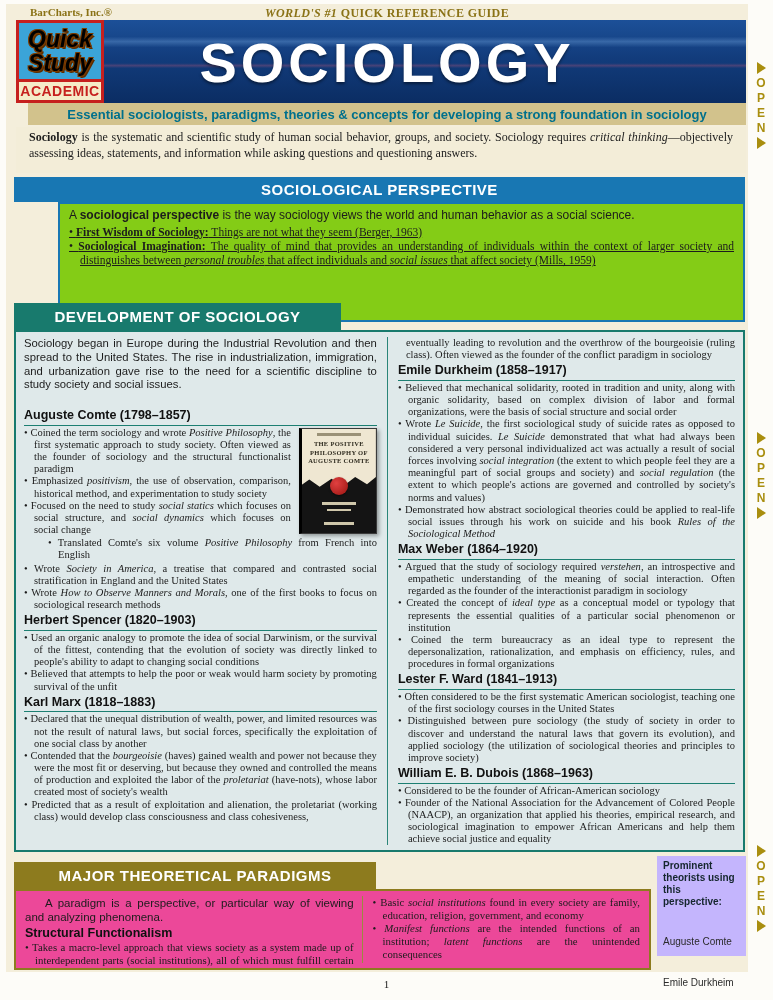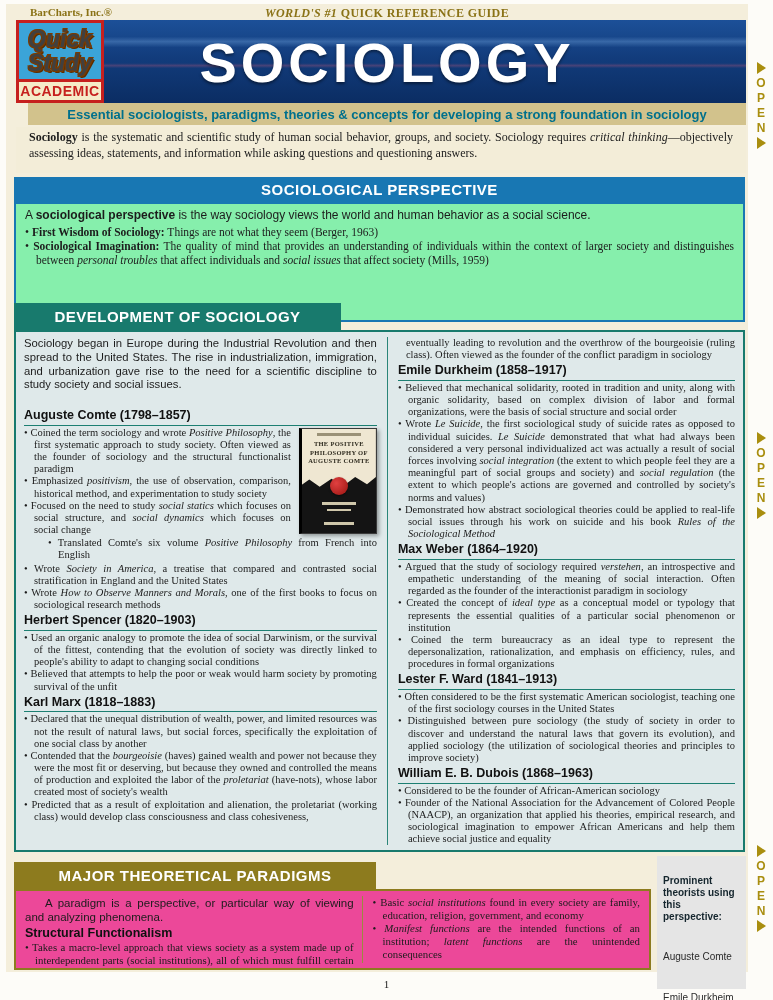--- a/index.html
+++ b/index.html
@@ -40,21 +40,21 @@
   }
   
   .logo {
     position:absolute; left:16px; top:20px; width:88px; height:83px;
     border:3px solid #c6201e; background:#3ba4d8; z-index:5;
   }
   .logo-quick {
     height:56px; display:flex; flex-direction:column; justify-content:center; align-items:center;
   }
   .logo-quick span {
-    font:italic 900 23px "Liberation Sans", sans-serif; color:#404040; line-height:24px;
+    font:italic 900 23px "Liberation Sans", sans-serif; color:#000000; line-height:24px;
     text-shadow:-1px -1px 0 #7a3b00, 1px -1px 0 #7a3b00, -1px 1px 0 #7a3b00, 1px 1px 0 #7a3b00, 2px 2px 0 #5c2d00;
   }
   .logo-academic {
     height:21px; background:#f5ebc9; border-top:3px solid #c6201e;
     display:flex; align-items:center; justify-content:center;
     font:900 14px "Liberation Sans", sans-serif; color:#c6201e; letter-spacing:.5px;
   }
   
   .substrip {
     position:absolute; left:28px; top:103px; width:718px; height:22px;
@@ -68,28 +68,28 @@
   }
   
   .secthdr {
     display:flex; align-items:center; justify-content:center;
     font:700 15px "Liberation Sans", sans-serif; color:#fff; letter-spacing:.5px;
   }
   
   .persp { position:absolute; left:14px; top:177px; width:731px; }
   .persp .secthdr { height:25px; background:#1877b3; }
   .persp-box {
-    border:2px solid #1877b3; background:#86efac; padding:4px 9px 5px;
-    height:120px; overflow:hidden;
+    border:2px solid #1877b3; background:#84cc16; padding:4px 9px 5px;
+    height:120px; overflow:hidden;margin-left:44px;
   }
   .persp-lead { font:12px/1.3 "Liberation Sans", sans-serif; margin-bottom:1px; }
   .persp-box ul { list-style:none; }
   .persp-box li {
     font:11.5px/1.25 "Liberation Serif", serif; text-align:justify;
-    padding-left:11px; text-indent:-11px;
+    padding-left:11px; text-indent:-11px;text-decoration:underline;
   }
   .persp-box li::before { content:"• "; }
   
   .dev { position:absolute; left:14px; top:303px; width:731px; }
   .dev .secthdr { width:327px; height:27px; background:#187a6d; }
   .dev-box {
     border:2px solid #187a6d; background:#dfe9ea; padding:5px 8px;
     height:522px; overflow:hidden; display:flex;
   }
   .dev-col { width:358px; }
@@ -146,22 +146,22 @@
   .para-lead { font:11.5px/1.25 "Liberation Sans", sans-serif; text-indent:20px; text-align:justify; }
   .para-sub { font:700 12.5px/1.3 "Liberation Sans", sans-serif; color:#111; }
   .para-box ul { list-style:none; }
   .para-box li {
     font:10.8px/1.2 "Liberation Serif", serif; text-align:justify;
     padding-left:10px; text-indent:-10px;
   }
   .para-box li::before { content:"• "; }
   
   .theorists {
-    position:absolute; left:657px; top:856px; width:89px; height:133px;
-    background:#e5e5e5; padding:19px 6px;
+    position:absolute; left:657px; top:856px; width:89px; height:100px;
+    background:#c4b5fd; padding:4px 6px;
     font-family:"Liberation Sans", sans-serif;
   }
   .theorists h4 { font:700 10px/1.2 "Liberation Sans", sans-serif; color:#15262e; margin-bottom:2px; }
   .theorists div { font:10px/1.28 "Liberation Sans", sans-serif; color:#2b2b2b;margin-top:28px; }
   
   .open-strip {
     position:absolute; left:750px; width:22px;
     display:flex; flex-direction:column; align-items:center; gap:3px;
   }
   .open-strip .tri {

